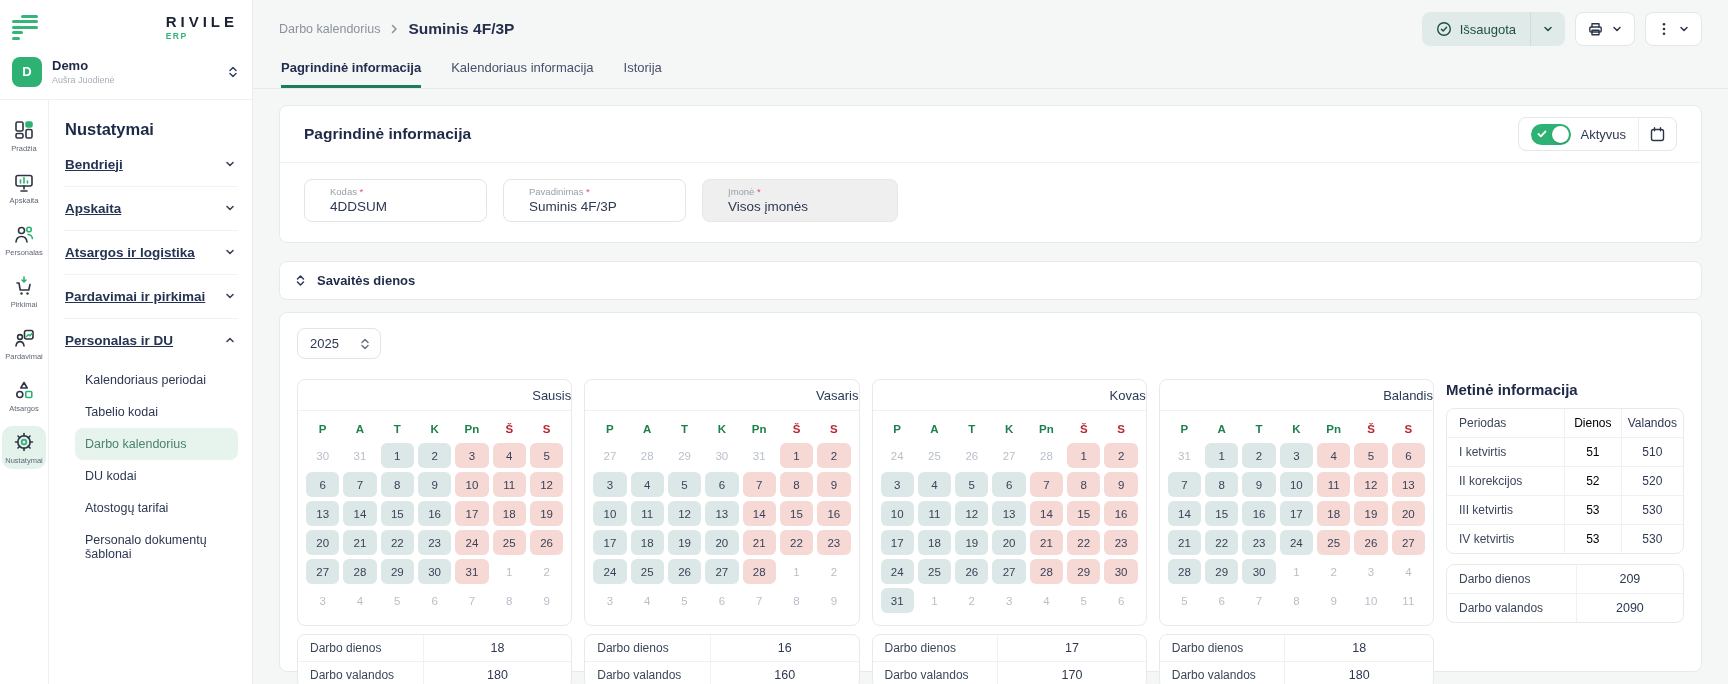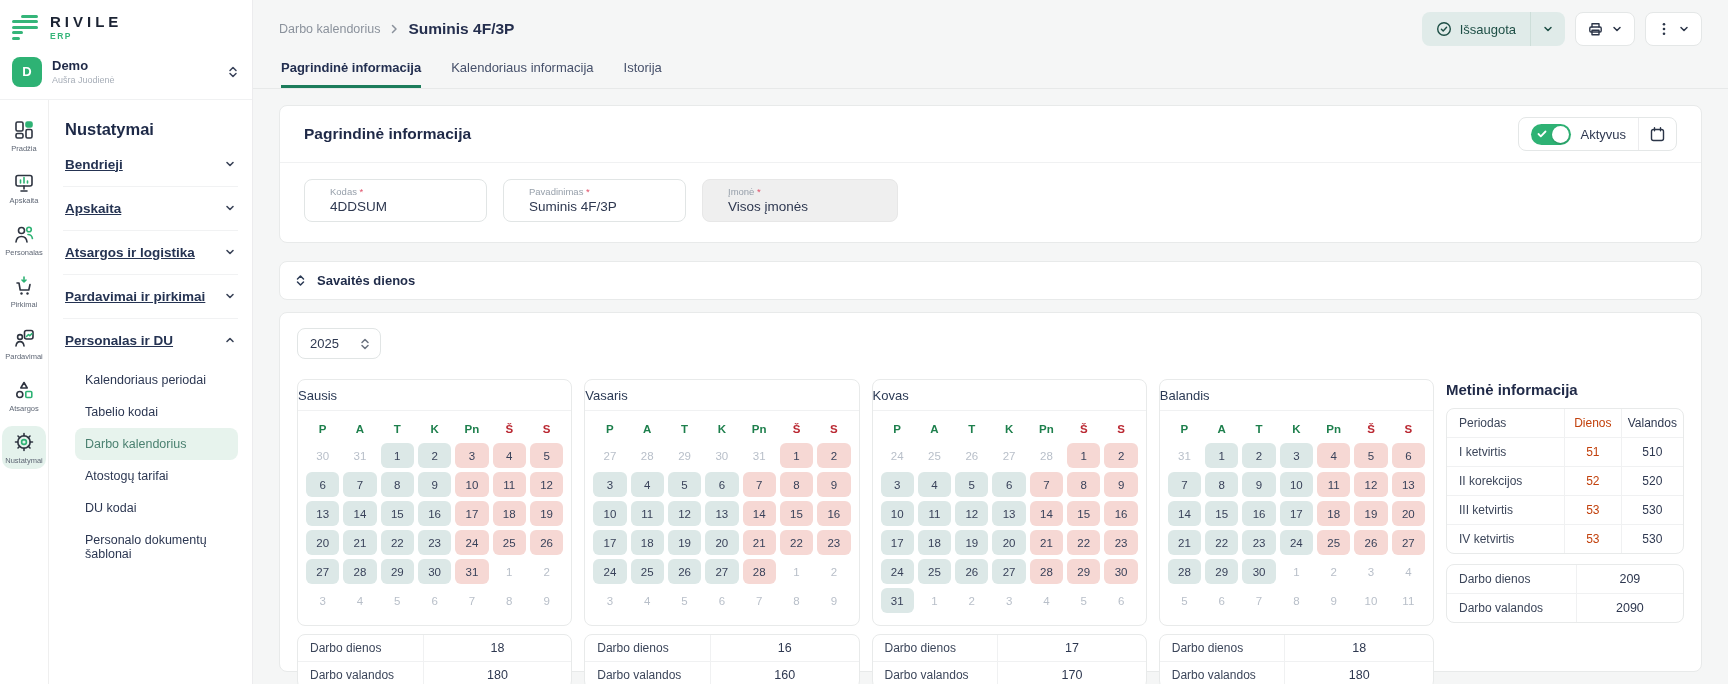--- a/index.html
+++ b/index.html
@@ -6,21 +6,21 @@
   html,body { width:1728px; height:684px; overflow:hidden; }
   body {
     font-family:"Liberation Sans","DejaVu Sans",sans-serif;
     background:#f5f6f6; color:#2e3850; display:flex;
   }
   svg { display:block; }
 
   
   .sidebar { width:253px; background:#fff; border-right:1px solid #ececee; display:flex; flex-direction:column; flex:0 0 253px; }
   .sidebar-top { padding:0; }
-  .logo-row { display:flex; align-items:center; gap:10px; padding:14px 14px 10px 12px; }
+  .logo-row { display:flex; align-items:center; gap:10px; padding:14px 14px 10px 12px;justify-content:space-between; }
   .logo-burger { width:28px; display:flex; flex-direction:column; gap:2.5px; cursor:pointer; }
   .logo-burger i { display:block; height:3px; border-radius:2px; background:#35b579; }
   .logo-burger i:nth-child(1){ width:17px; margin-left:9px; }
   .logo-burger i:nth-child(2){ width:26px; }
   .logo-burger i:nth-child(3){ width:26px; }
   .logo-burger i:nth-child(4){ width:11px; }
   .logo-burger i:nth-child(5){ width:8px; }
   .logo-text { line-height:1; }
   .logo-name { font-size:15px; font-weight:700; letter-spacing:4px; color:#1b2333; }
   .logo-sub { font-size:8.5px; font-weight:700; letter-spacing:1.5px; color:#35b579; margin-top:3px; }
@@ -89,21 +89,21 @@
   .week-bar { margin-top:18px; padding:11px 14px; display:flex; align-items:center; gap:10px; cursor:pointer; }
   .week-title { font-size:13px; font-weight:700; color:#1f2b49; }
 
   .big-card { margin-top:12px; padding:15px 17px 20px; height:360px; }
   .year-select { display:inline-flex; align-items:center; justify-content:space-between; width:84px; border:1px solid #e1e5e5; border-radius:8px; padding:7px 9px 7px 12px; font-size:13px; color:#2e3850; cursor:pointer; }
 
   .months-area { display:flex; gap:12px; margin-top:20px; align-items:flex-start; }
   .months-row { display:flex; gap:12px; flex:1; }
   .month-col { flex:1; min-width:0; }
   .cal-card { background:#fff; border:1px solid #e8eaea; border-radius:8px; overflow:hidden; }
-  .cal-title { text-align:left; padding:8px 0 7px; font-size:13px; color:#2b3a55; border-bottom:1px solid #f0f1f2; }
+  .cal-title { text-align:right; padding:8px 0 7px; font-size:13px; color:#2b3a55; border-bottom:1px solid #f0f1f2; }
   .cal-grid { display:grid; grid-template-columns:repeat(7,1fr); gap:4px; padding:8px 8px 12px; }
   .cal-head { height:20px; display:flex; align-items:center; justify-content:center; font-size:11.5px; font-weight:700; }
   .wk-work { color:#1d7f4c; }
   .wk-end { color:#ba2832; }
   .day { height:25px; display:flex; align-items:center; justify-content:center; font-size:11.5px; border-radius:6px; color:#39425a; cursor:pointer; }
   .day.work { background:#dce8e7; }
   .day.off  { background:#f6d8d4; }
   .day.out  { color:#b8bfc9; cursor:default; }
 
   .mini-table { margin-top:8px; background:#fff; border:1px solid #e8eaea; border-radius:8px; overflow:hidden; }
@@ -112,21 +112,21 @@
   .mini-label { flex:0 0 46%; padding:6px 6px 6px 12px; font-size:12px; color:#3c465a; border-right:1px solid #f0f1f2; }
   .mini-value { flex:1; display:flex; align-items:center; justify-content:center; font-size:12.5px; color:#2e3850; }
 
   
   .annual-col { width:238px; flex:0 0 238px; padding-top:2px; }
   .annual-title { font-size:15px; font-weight:700; color:#1f2947; margin-bottom:10px; }
   .annual-table { background:#fff; border:1px solid #e8eaea; border-radius:8px; overflow:hidden; }
   .a-row { display:flex; border-bottom:1px solid #f0f1f2; }
   .a-row:last-child { border-bottom:none; }
   .a-c1 { flex:0 0 50%; padding:7px 6px 7px 12px; font-size:12px; color:#3c465a; border-right:1px solid #f0f1f2; }
-  .a-c2 { flex:0 0 24%; display:flex; align-items:center; justify-content:center; font-size:12px; color:#c2410c; border-right:1px solid #f0f1f2; }
+  .a-c2 { flex:0 0 24%; display:flex; align-items:center; justify-content:center; font-size:12px; color:#000000; border-right:1px solid #f0f1f2; }
   .a-c3 { flex:1; display:flex; align-items:center; justify-content:center; font-size:12px; color:#2e3850; }
   .annual-table.totals { margin-top:10px; }
   .t-c1 { flex:0 0 55%; padding:7px 6px 7px 12px; font-size:12px; color:#3c465a; border-right:1px solid #f0f1f2; }
   .t-c2 { flex:1; display:flex; align-items:center; justify-content:center; font-size:12.5px; color:#2e3850;text-align:right; }
 
   .chev { flex:0 0 auto; }
 </style>
 </head>
 <body>
 
@@ -251,22 +251,22 @@
       <div class="menu-group" style="border-bottom:none;">
         <span>Personalas ir DU</span>
         <svg class="chev" width="12" height="12" viewBox="0 0 12 12" fill="none" stroke="#3a4458" stroke-width="1.6" stroke-linecap="round" stroke-linejoin="round">
             <path d="M3 7.5l3-3 3 3"></path>
           </svg>
       </div>
       <div class="submenu">
         <div class="submenu-item">Kalendoriaus periodai</div>
         <div class="submenu-item">Tabelio kodai</div>
         <div class="submenu-item selected">Darbo kalendorius</div>
+        <div class="submenu-item">DU kodai</div>
         <div class="submenu-item">Atostogų tarifai</div>
-        <div class="submenu-item">DU kodai</div>
         <div class="submenu-item">Personalo dokumentų šablonai</div>
       </div>
     </nav>
   </div>
 </aside>
 
 <div class="main">
   <div class="main-header">
     <div class="header-row">
       <div class="breadcrumb-wrap">

